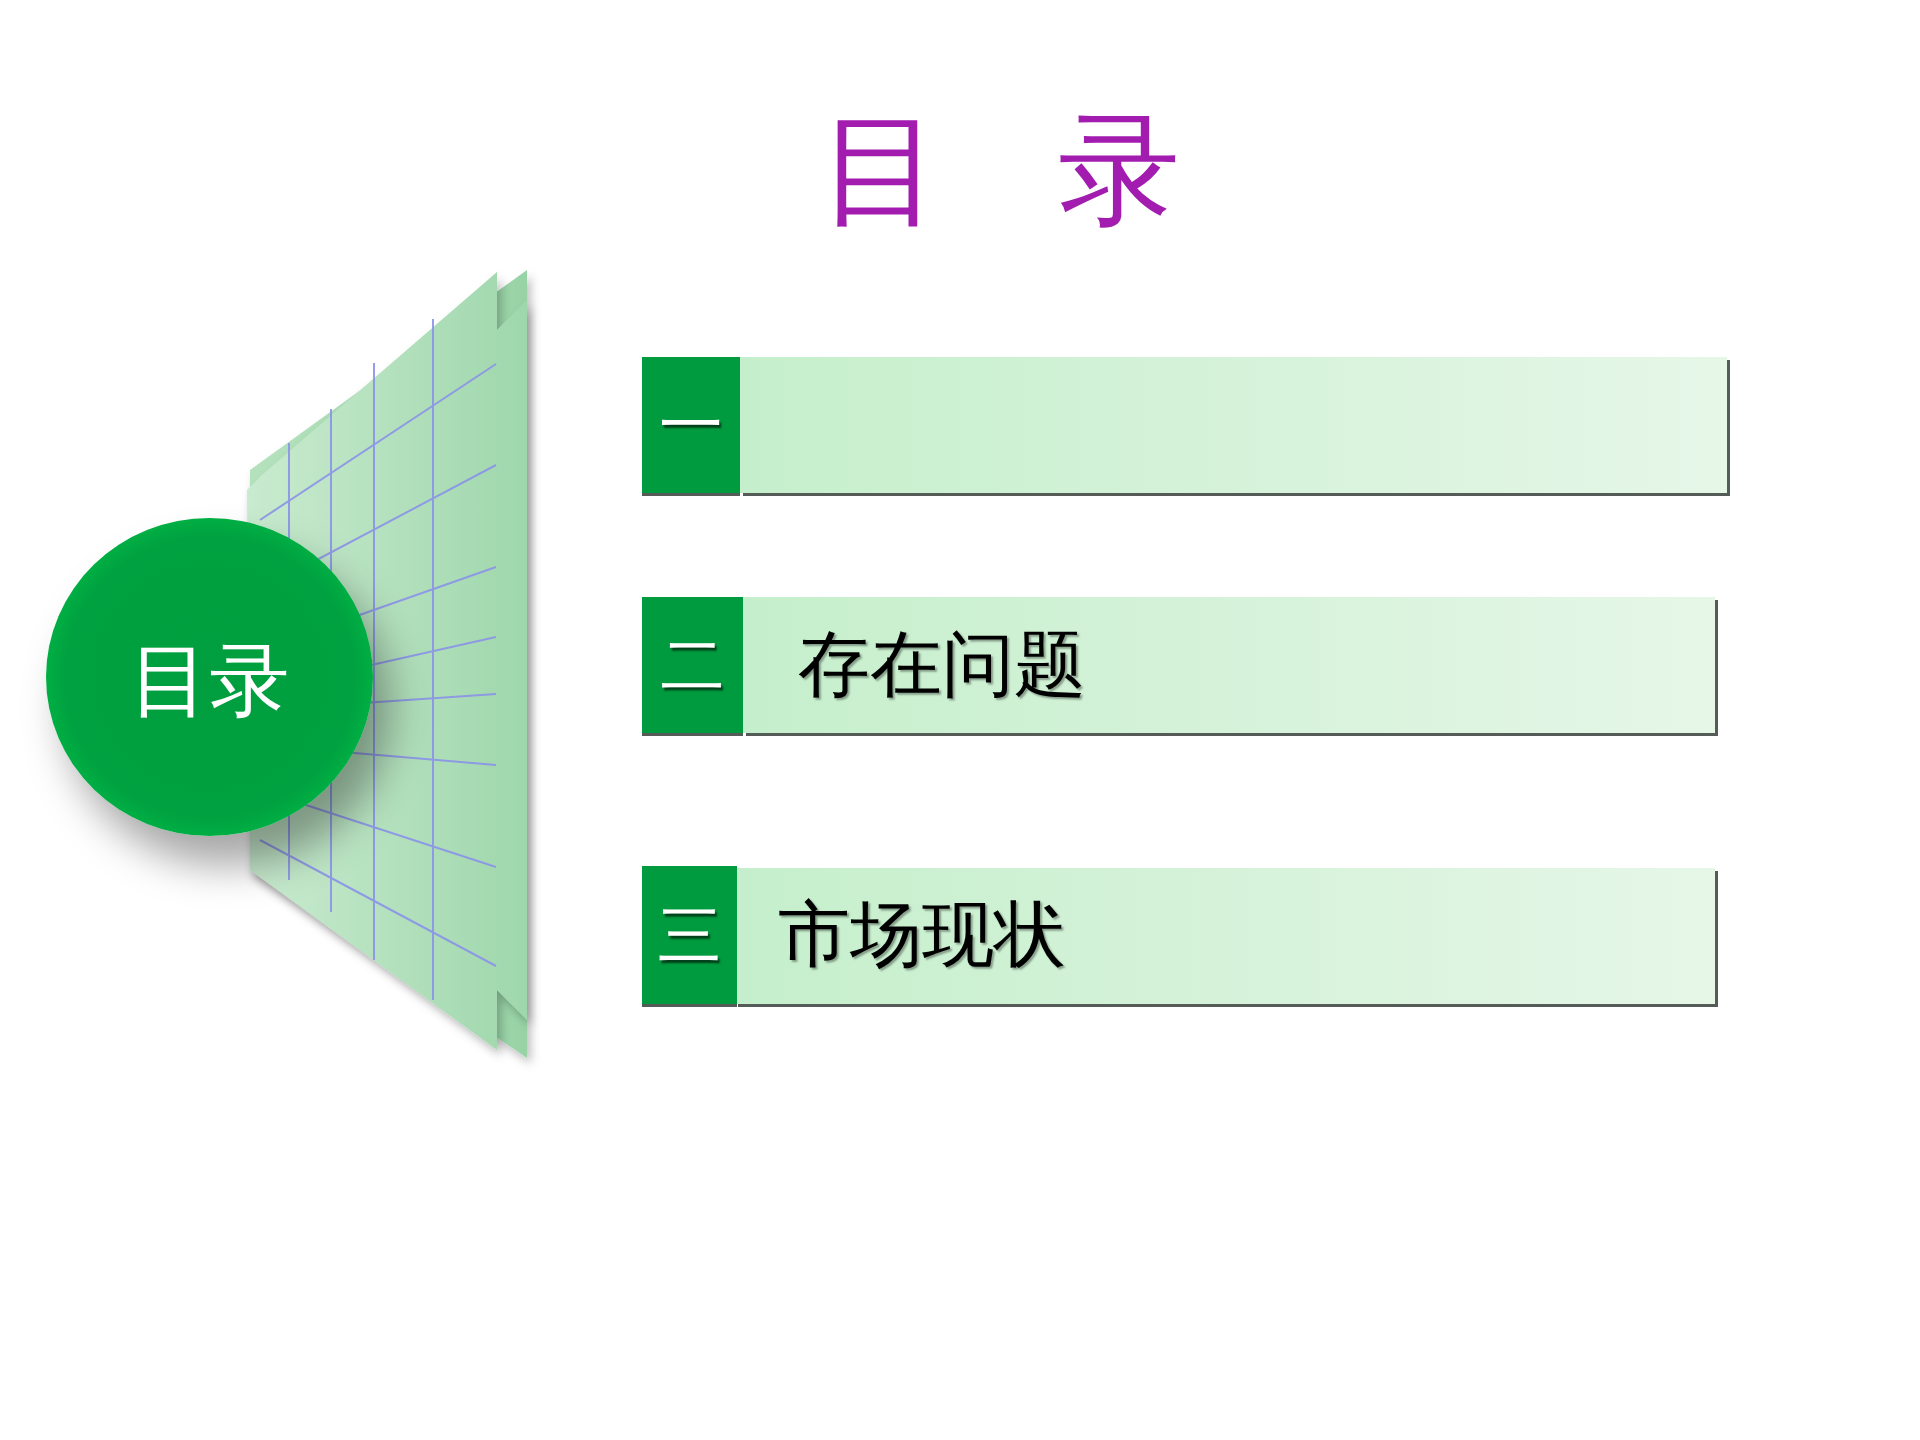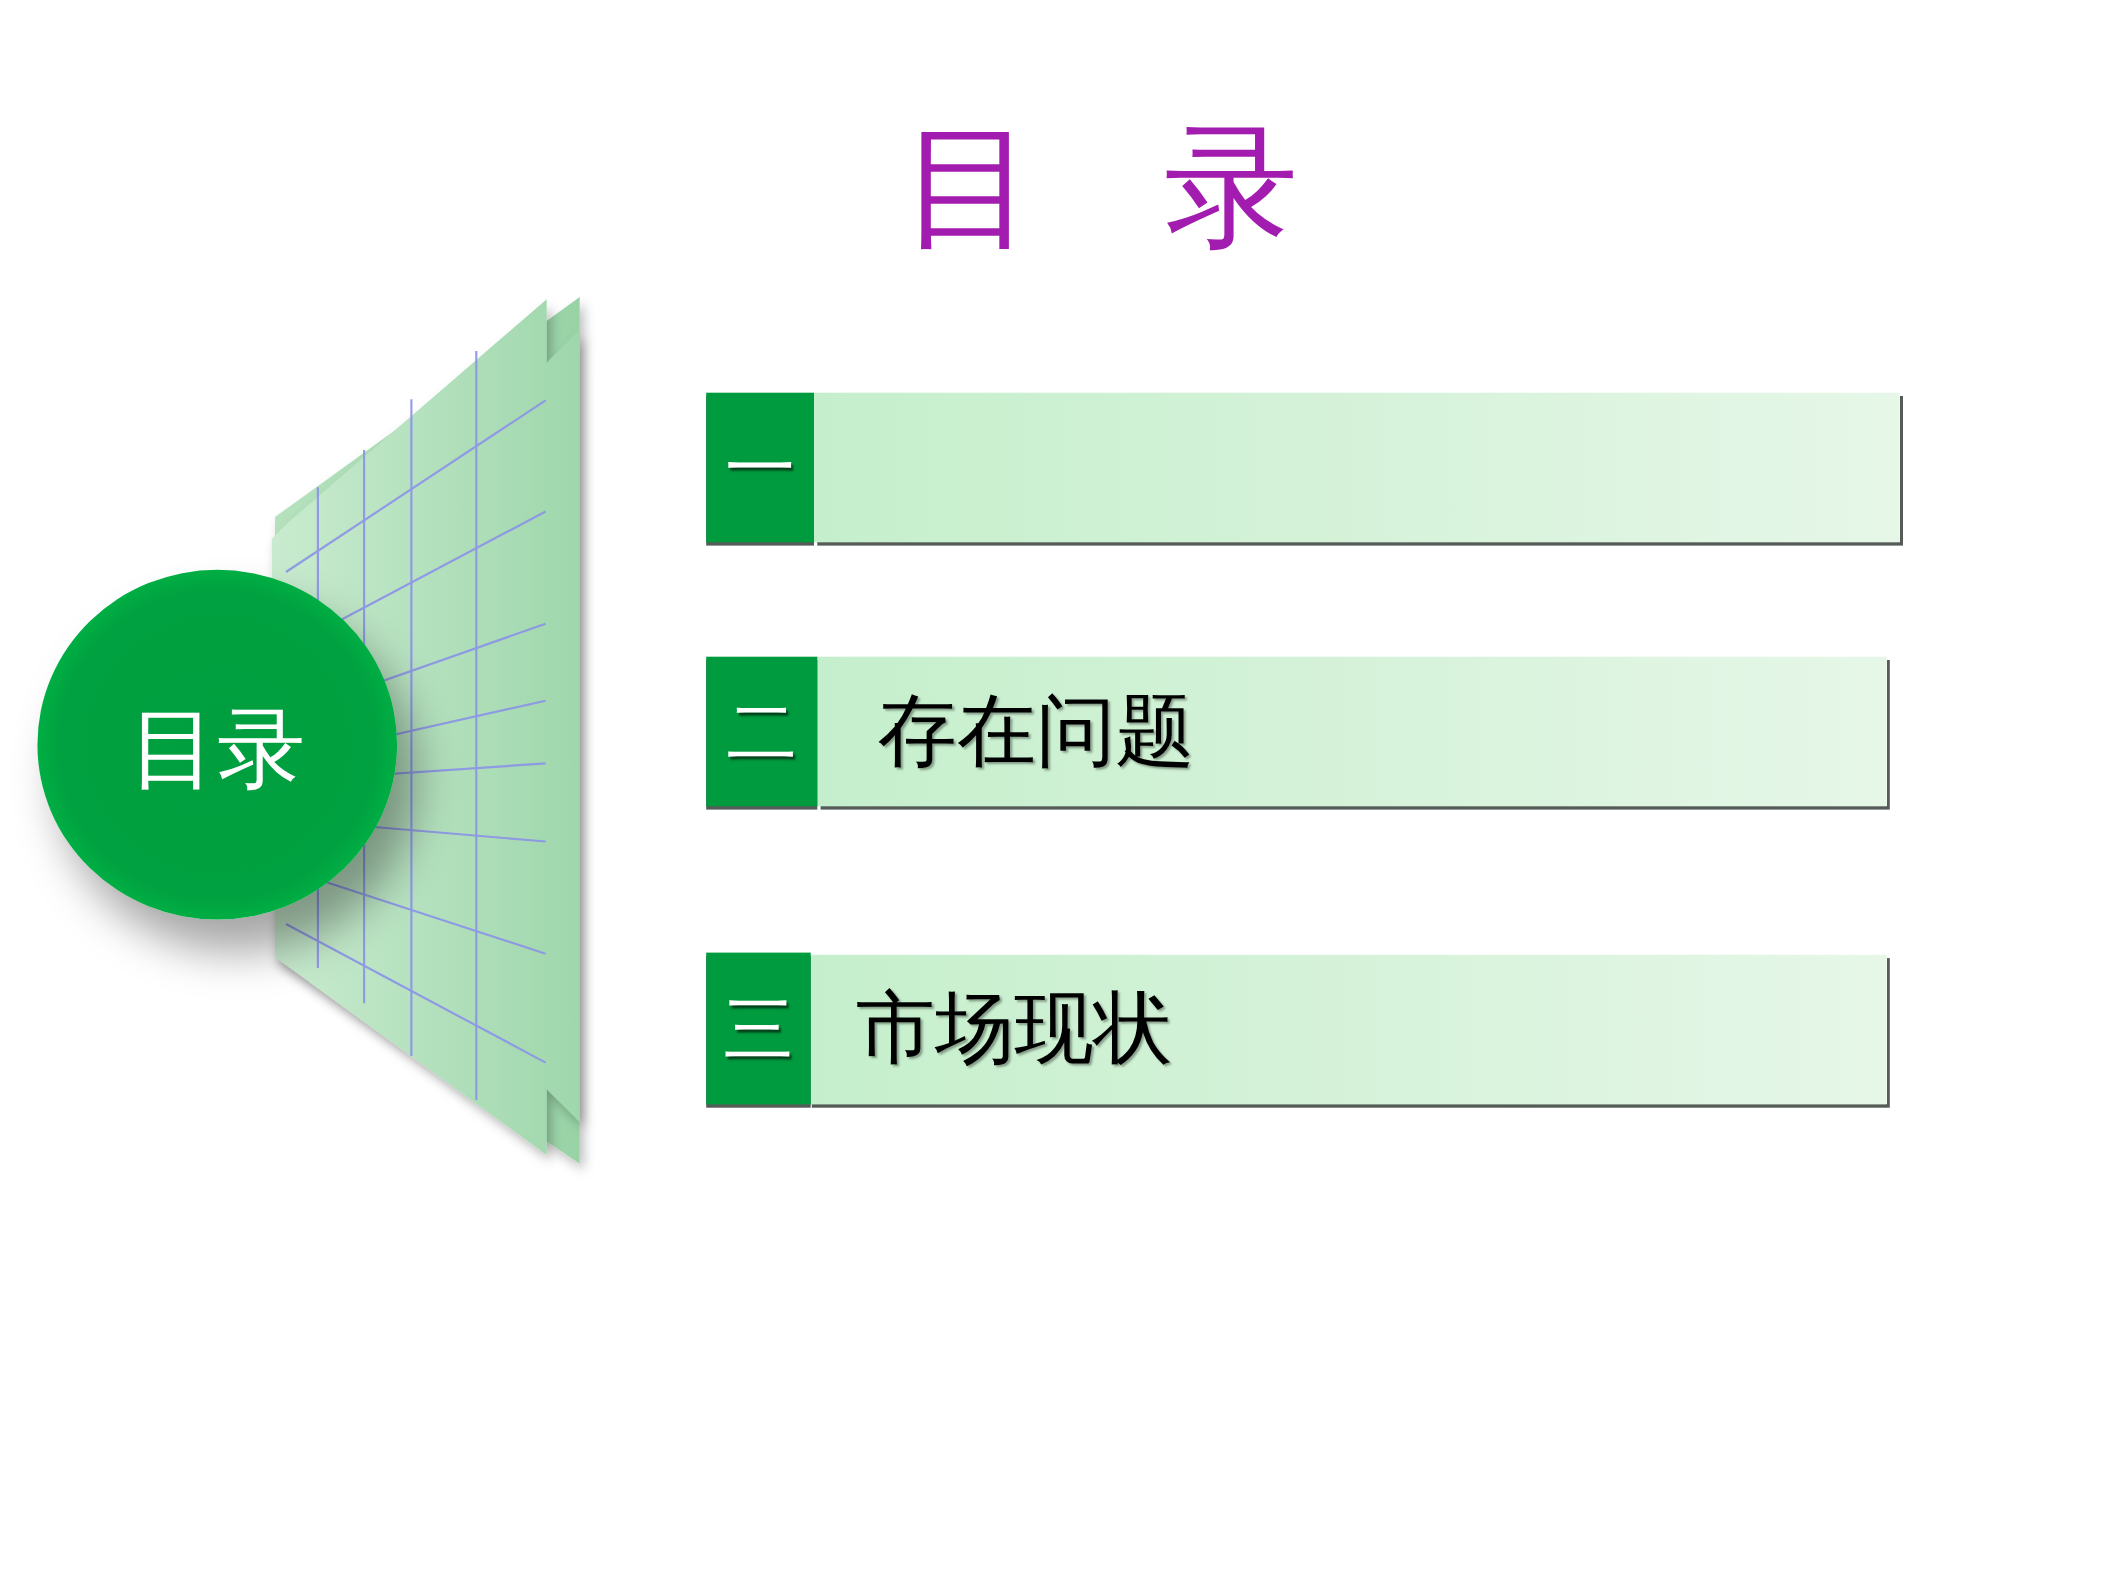--- a/index.html
+++ b/index.html
@@ -7,21 +7,21 @@
     width:1920px; height:1440px; background:#ffffff; position:relative; overflow:hidden;
     font-family: "DejaVu Sans", "Liberation Sans", sans-serif;
   }
   .title {
     position:absolute; left:820px; top:100px; width:360px; height:140px;
     font-size:122px; font-weight:normal; color:#a21caf; line-height:140px;
     letter-spacing:0px; white-space:pre; text-align:center;
   }
   .panel-svg { position:absolute; left:0; top:0; }
   .circle {
-    position:absolute; left:34px; top:518px; width:327px; height:318px; border-radius:50%;
+    position:absolute; left:46px; top:518px; width:327px; height:318px; border-radius:50%;
     background: radial-gradient(ellipse at 50% 50%, #009e3e 0%, #00a140 62%, #00c84a 88%, #11e05a 100%);
     box-shadow: 18px 30px 40px rgba(0,0,0,0.35);
   }
   .circle-label {
     position:absolute; left:0; top:0; width:100%; height:100%;
     display:flex; align-items:center; justify-content:center;
     color:#fff; font-size:80px; line-height:1; padding-top:8px; box-sizing:border-box;
   }
   .row {
     position:absolute; left:642px; height:136px;

